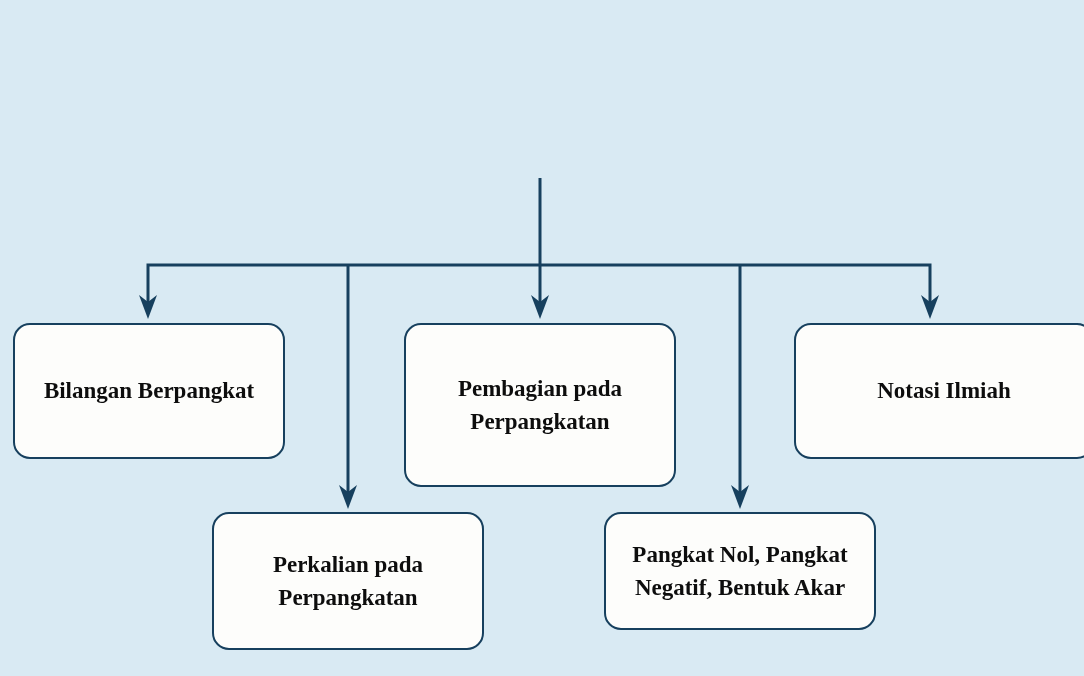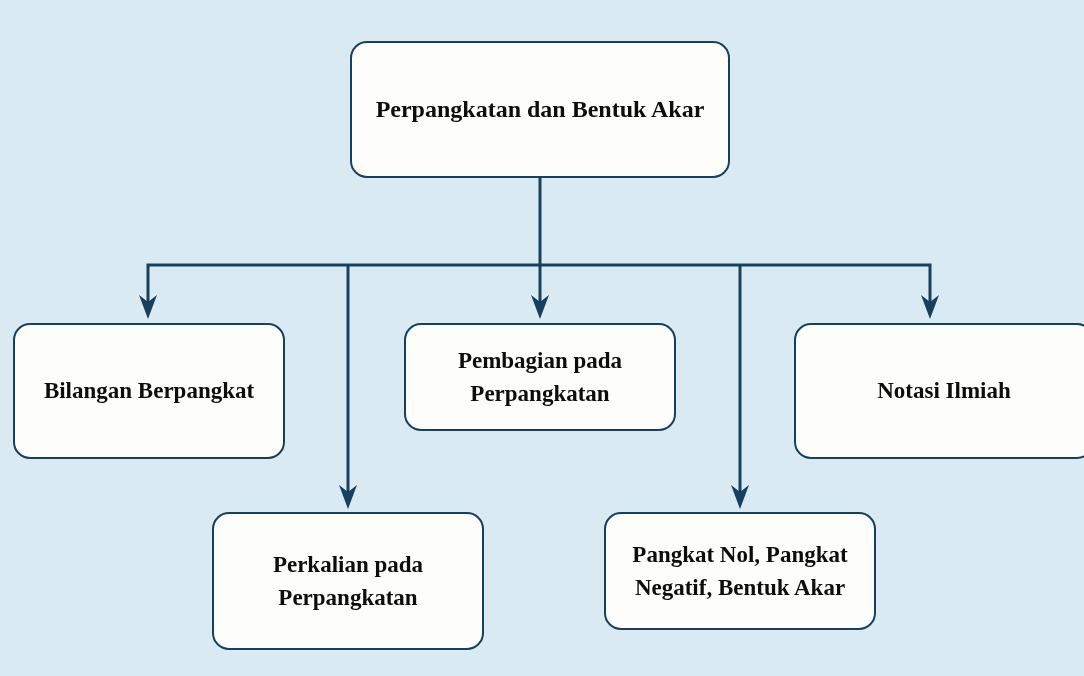--- a/index.html
+++ b/index.html
@@ -29,21 +29,21 @@
     display:flex;align-items:center;justify-content:center;
     text-align:center;
     font-weight:bold;
     color:var(--text);
     padding:0 14px;
   }
   .node.root{left:350px;top:41px;width:380px;height:137px;font-size:24px;padding:0 10px;}
   .node.child{font-size:23px;line-height:1.45;}
   .pos-c1{left:13px;top:323px;width:272px;height:136px;}
   .pos-c2{left:212px;top:512px;width:272px;height:138px;justify-content:center;}
-  .pos-c3{left:404px;top:323px;width:272px;height:108px;}
+  .pos-c3{left:404px;top:323px;width:272px;height:164px;}
   .pos-c4{left:604px;top:512px;width:272px;height:118px;}
   .pos-c5{left:794px;top:323px;width:300px;height:136px;}
 </style>
 </head>
 <body>
 
 <div class="canvas">
 
   <svg class="connectors" viewBox="0 0 1084 676" aria-hidden="true">
 
@@ -54,23 +54,20 @@
     <path class="line" d="M348 265 V494"></path>
     <path class="line" d="M740 265 V494"></path>
 
     <polygon class="arrowhead" points="139,295 148,302 157,295 148,319"></polygon>
     <polygon class="arrowhead" points="339,485 348,492 357,485 348,509"></polygon>
     <polygon class="arrowhead" points="531,295 540,302 549,295 540,319"></polygon>
     <polygon class="arrowhead" points="731,485 740,492 749,485 740,509"></polygon>
     <polygon class="arrowhead" points="921,295 930,302 939,295 930,319"></polygon>
   </svg>
 
-  <div class="node root">
-    <span>Perpangkatan dan Bentuk Akar</span>
-  </div>
 
   <div class="node child pos-c1">
     <span>Bilangan Berpangkat</span>
   </div>
 
   <div class="node child pos-c2">
     <span>Perkalian pada Perpangkatan</span>
   </div>
 
   <div class="node child pos-c3">

